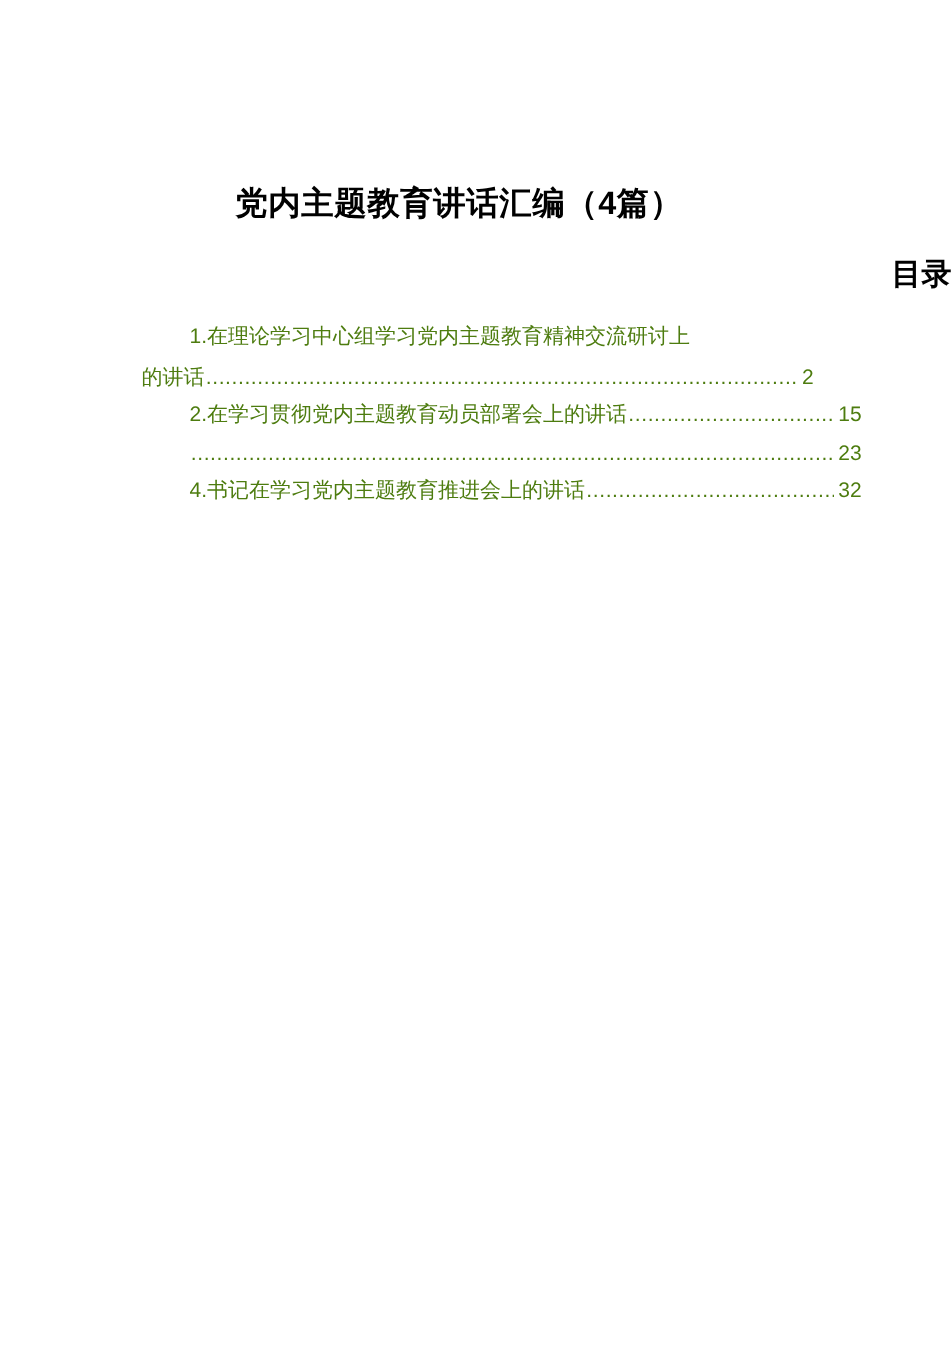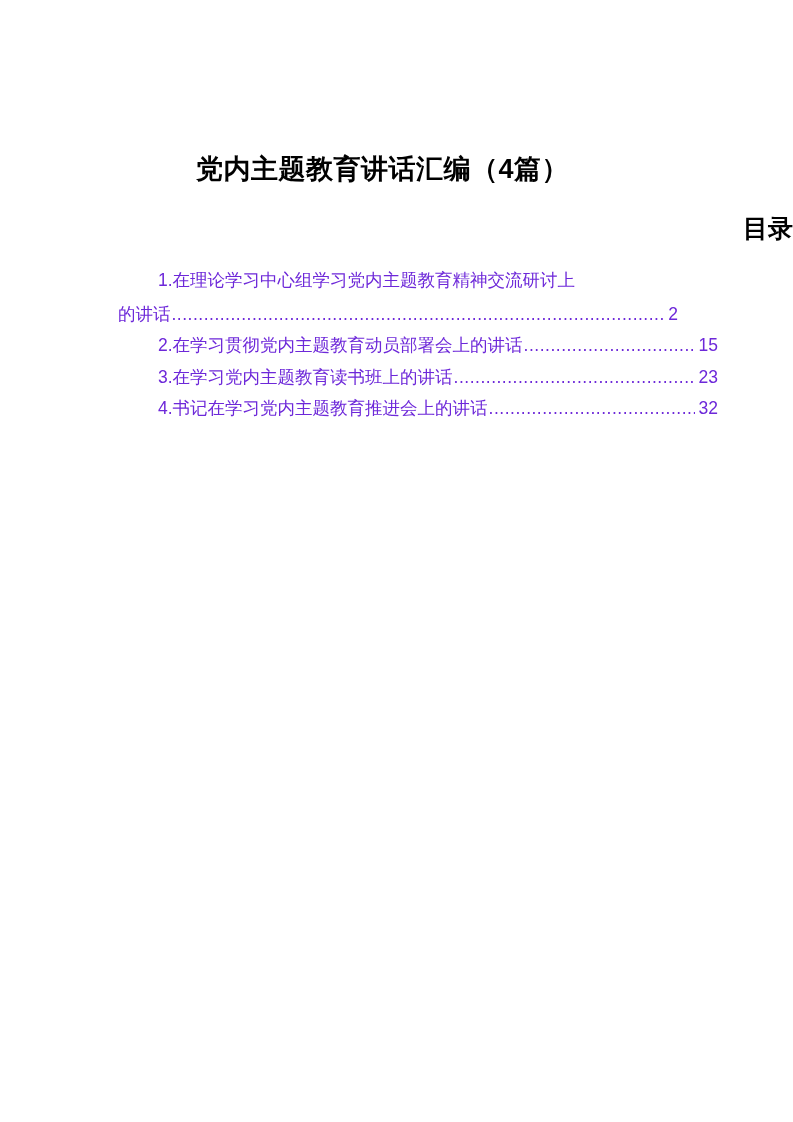--- a/index.html
+++ b/index.html
@@ -47,21 +47,21 @@
   .toc {
     position: absolute;
     left: 118px;
     top: 272px;
     width: 560px;
   }
   .toc-entry {
     font-size: 17.5px;
     line-height: 1.0;
     margin-bottom: 14px;
-    color: #6d28d9;
+    color: #4d7c0f;
     display: block;
     white-space: nowrap;
   }
   .toc-entry.wrapped {
     white-space: normal;
   }
   .entry-line1 {
     display: block;
     text-indent: 40px;
   }
@@ -118,21 +118,20 @@
     <div class="toc-entry">
       <span class="row indent">
         <span class="label">2.在学习贯彻党内主题教育动员部署会上的讲话</span>
         <span class="dots">........................................................................................................................</span>
         <span class="pageno">15</span>
       </span>
     </div>
 
     <div class="toc-entry">
       <span class="row indent">
-        <span class="label">3.在学习党内主题教育读书班上的讲话</span>
         <span class="dots">........................................................................................................................</span>
         <span class="pageno">23</span>
       </span>
     </div>
 
     <div class="toc-entry">
       <span class="row indent">
         <span class="label">4.书记在学习党内主题教育推进会上的讲话</span>
         <span class="dots">........................................................................................................................</span>
         <span class="pageno">32</span>

